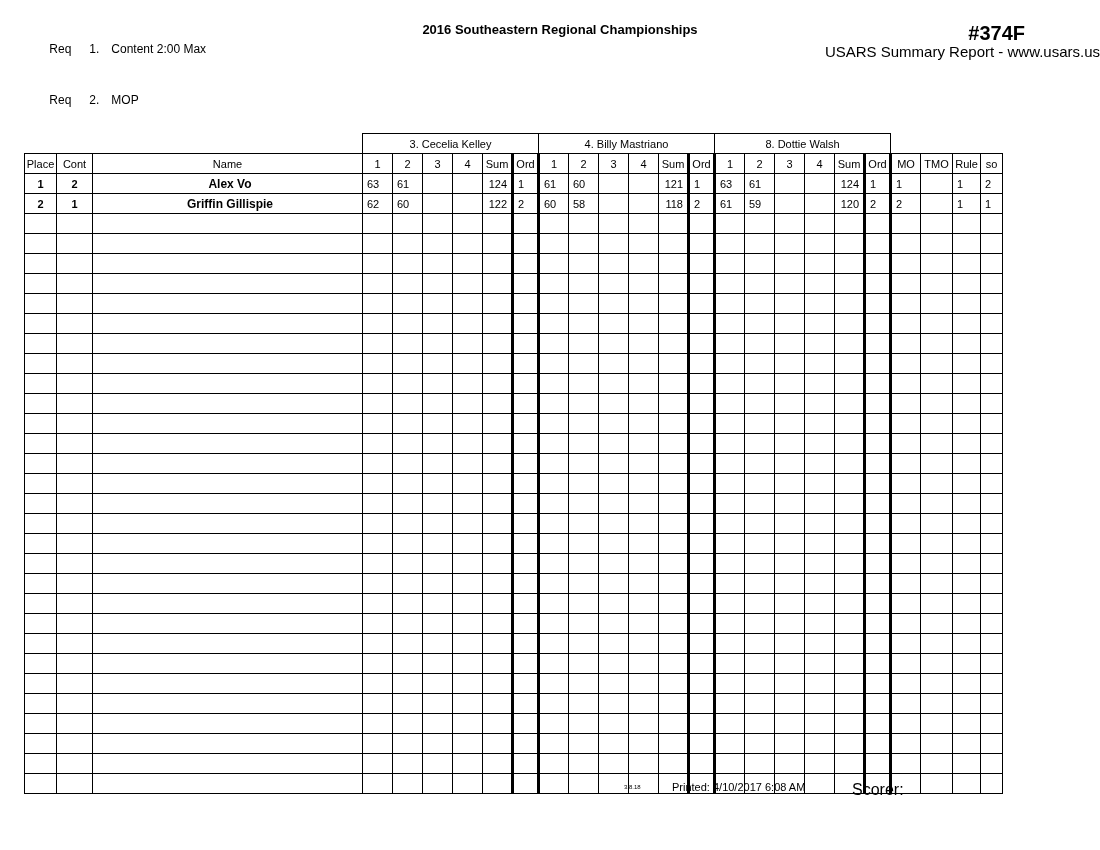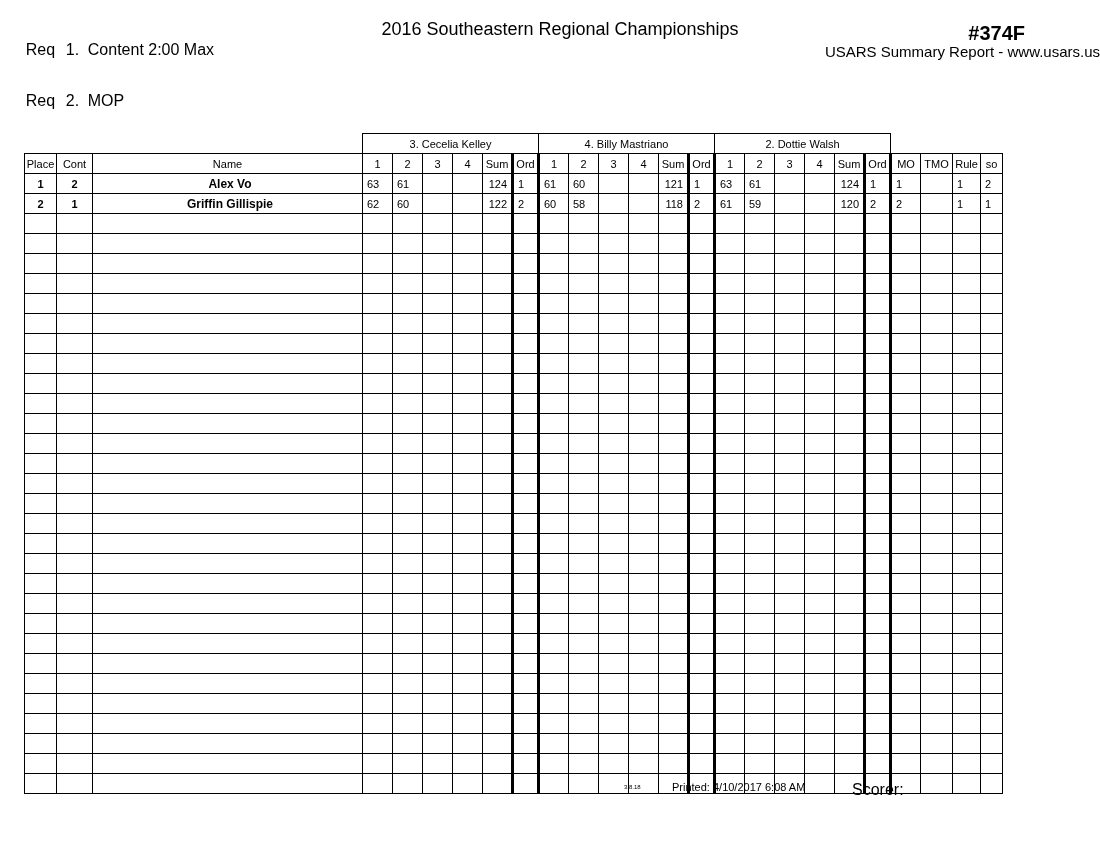--- a/index.html
+++ b/index.html
@@ -12,40 +12,40 @@
     height: 850px;
     font-family: "Liberation Sans", sans-serif;
     color: #000000;
     position: relative;
     overflow: hidden;
   }
 
   
   .req-block {
     position: absolute;
-    left: 8px;
+    left: 36px;
     top: 24px;
-    font-size: 16px;
+    font-size: 12px;
     line-height: 17px;
   }
   .req-line { white-space: pre; }
   .req-label { display: inline-block; width: 40px; }
   .req-num { display: inline-block; width: 22px; }
 
   
   .header {
     position: absolute;
     left: 0;
     top: 18px;
     width: 1100px;
     text-align: center;
   }
   .title-1 {
-    font-size: 18px;
-    font-weight: normal;
+    font-size: 13px;
+    font-weight: bold;
     line-height: 23px;
     padding-left: 20px;
   }
   .title-2 {
     font-size: 15px;
     line-height: 20px;
   }
   .title-3 {
     font-size: 18px;
     font-weight: bold;
@@ -173,21 +173,21 @@
 
 <table class="sheet">
 
   <tbody>
       <tr>
     <td class="nb"></td>
     <td class="nb"></td>
     <td class="nb"></td>
     <td class="judge-hdr" colspan="6">3.  Cecelia Kelley</td>
     <td class="judge-hdr" colspan="6">4.  Billy Mastriano</td>
-    <td class="judge-hdr" colspan="6">2.  Dottie Walsh</td>
+    <td class="judge-hdr" colspan="6">8.  Dottie Walsh</td>
     <td class="nb"></td>
     <td class="nb"></td>
     <td class="nb"></td>
     <td class="nb"></td>
   </tr>
 
   <tr class="hdr-row">
     <td class="c-place">Place</td>
     <td class="c-cont">Cont</td>
     <td class="c-name">Name</td>

